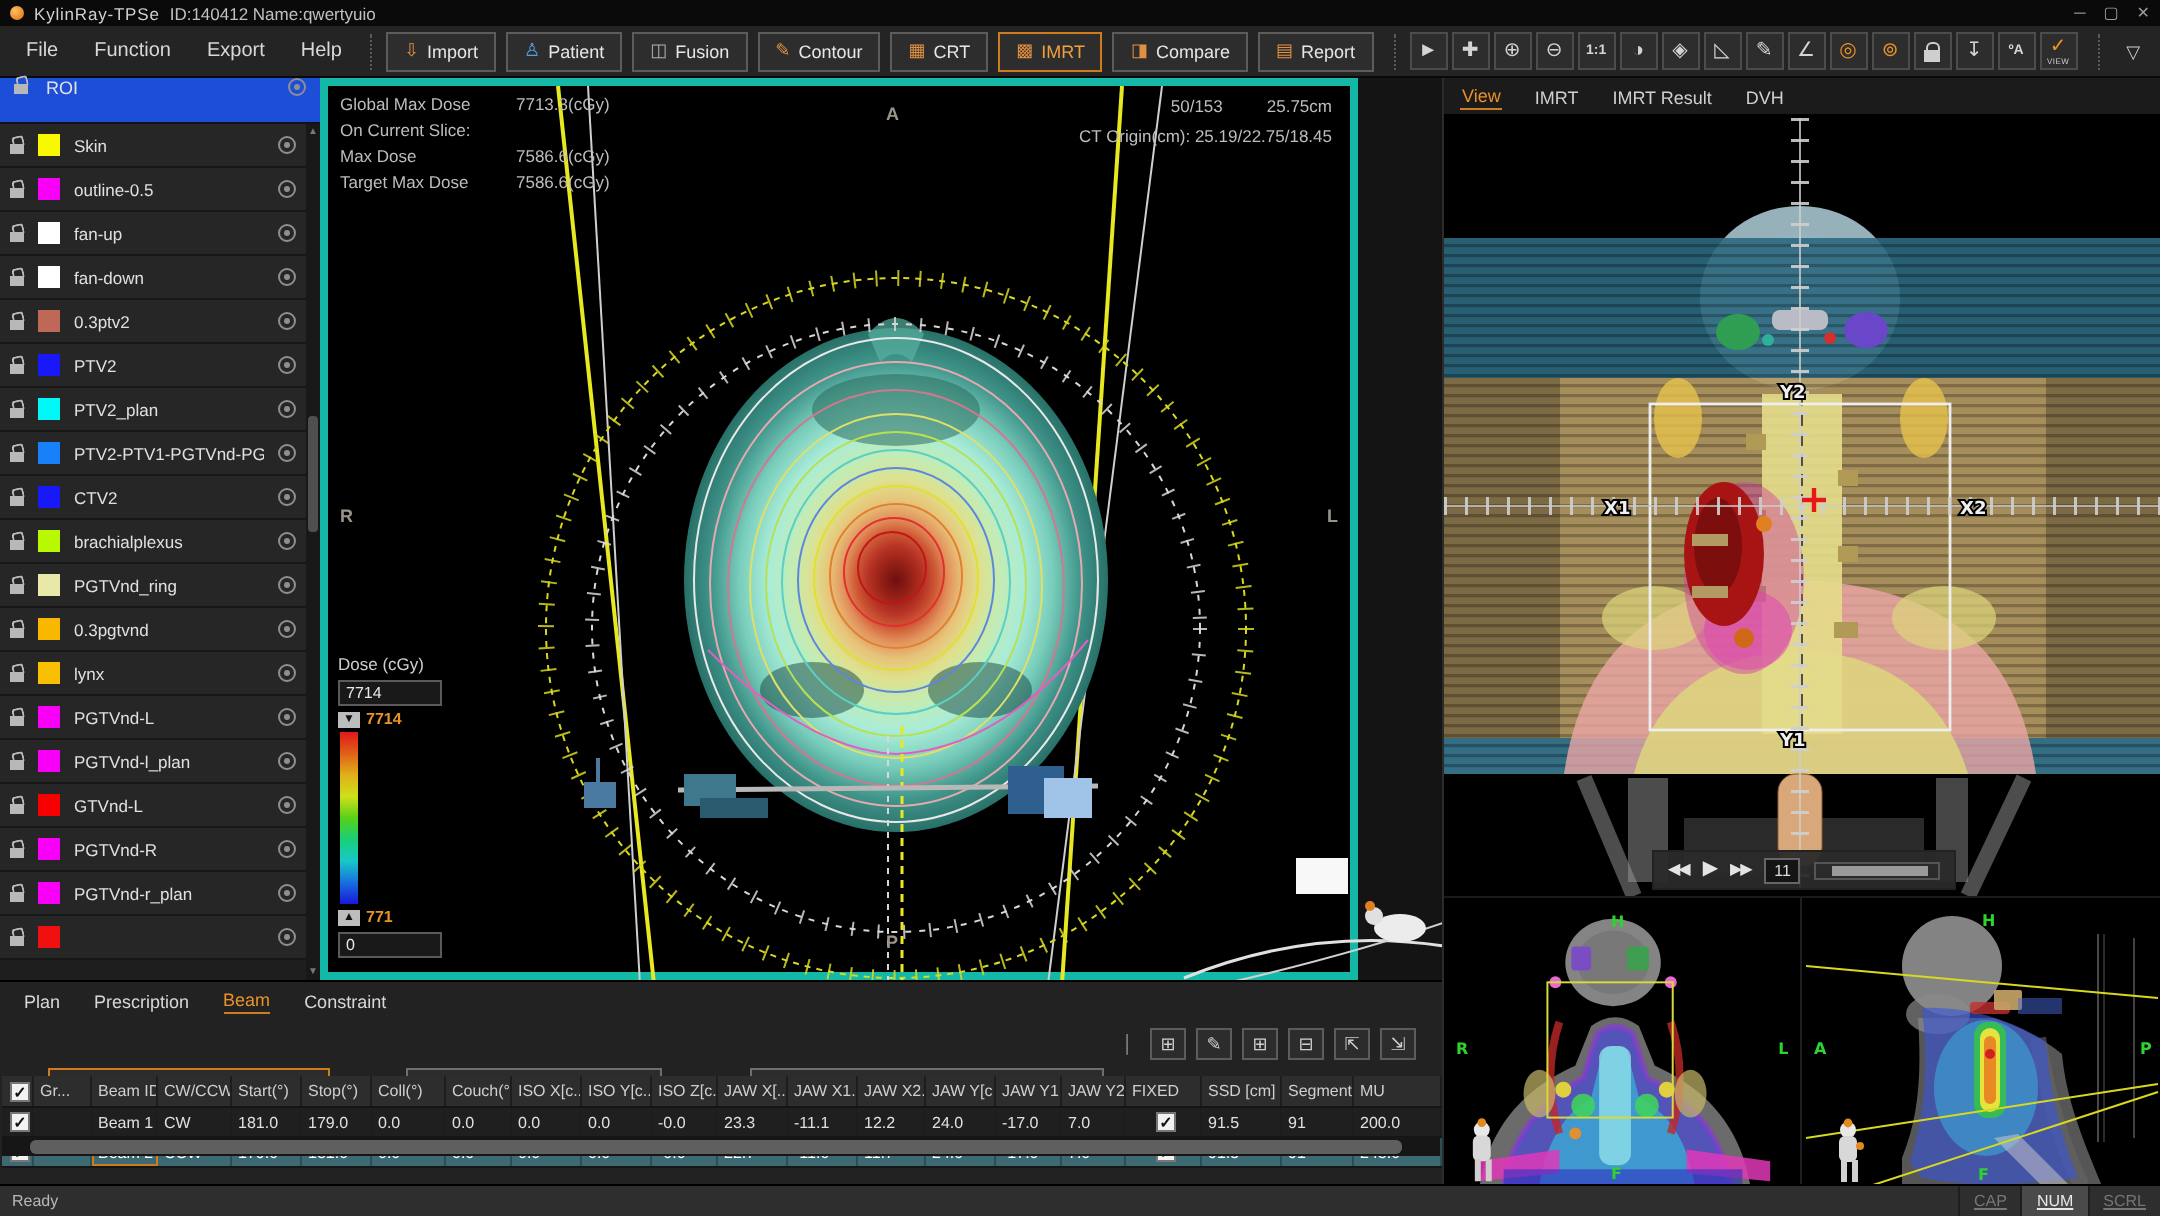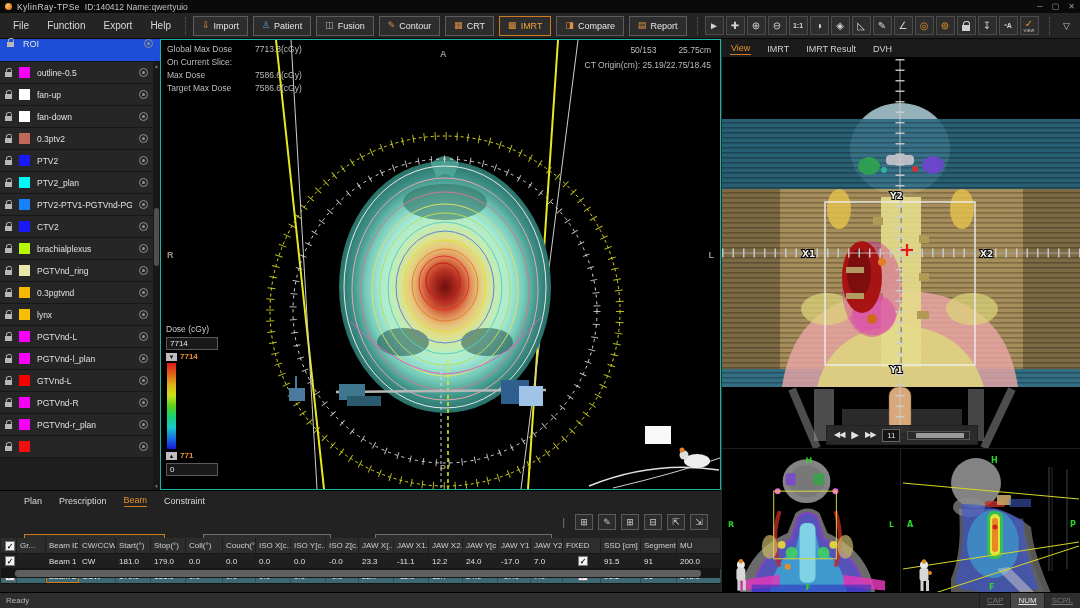--- a/index.html
+++ b/index.html
@@ -52,22 +52,22 @@
   .roi-list{position:absolute;left:0;top:23px;right:7px;bottom:0;overflow:hidden;}
   .roi-row{height:22px;display:flex;align-items:center;gap:7px;padding:0 5px;background:#262626;
            border-bottom:1px solid #171717;}
   .swatch{width:11px;height:11px;flex:none;}
   .roi-name{font-size:8.5px;color:#e0e0e0;white-space:nowrap;overflow:hidden;flex:1;}
   .roi-scroll{position:absolute;right:0;top:23px;bottom:0;width:7px;background:#181818;}
   .roi-thumb{position:absolute;left:1px;top:146px;width:5px;height:58px;background:#4f4f4f;border-radius:2px;}
   .roi-scroll .arr{position:absolute;left:0;width:7px;color:#777;font-size:5px;text-align:center;}
 
   
-  .center-view{position:absolute;left:160px;top:39px;width:561px;height:451px;background:#000;
-               border:1px solid #14b8a6;}
+  .center-view{position:absolute;left:160px;top:39px;width:519px;height:451px;background:#000;
+               border:4px solid #14b8a6;}
   .center-view svg{position:absolute;left:0;top:0;}
   .ov-dose{position:absolute;left:6px;top:3px;font-size:8.5px;color:#bdbdbd;line-height:13px;}
   .ov-line{white-space:nowrap;}
   .ov-lab{display:inline-block;width:88px;}
   .ov-slice{position:absolute;right:9px;top:3px;text-align:right;font-size:8.5px;color:#bdbdbd;line-height:15px;}
   .slice-gap{display:inline-block;width:22px;}
   .orient{position:absolute;color:#9a938a;font-size:9px;font-weight:bold;}
   .dosebar{position:absolute;left:5px;top:284px;width:72px;font-size:8.5px;color:#cfcfcf;}
   .db-input{width:52px;height:13px;background:#191919;border:1px solid #5a5a5a;color:#e8e8e8;
             font-size:8px;line-height:11px;padding:0 3px;margin-top:3px;}
@@ -89,21 +89,21 @@
   .pb-frame{width:18px;height:13px;background:#141414;border:1px solid #666;color:#ddd;font-size:8px;
             text-align:center;line-height:12px;}
   .pb-slider{position:relative;flex:1;height:9px;background:#2a2a2a;border:1px solid #555;}
   .pb-fill{position:absolute;left:8px;top:1px;bottom:1px;width:78%;background:#9a9a9a;}
   .subviews{position:absolute;left:0;top:409px;width:359px;height:144px;display:flex;border-top:1px solid #1a1a1a;}
   .subview{position:relative;width:180px;height:144px;background:#000;}
   .subview.first{border-right:1px solid #1f1f1f;width:179px;}
 
   
   .beam-panel{position:absolute;left:0;top:490px;width:721px;height:102px;background:#222222;border-top:1px solid #000;}
-  .bp-tabs{height:18px;display:flex;align-items:flex-end;gap:17px;padding:0 0 2px 12px;margin-left:12px;}
+  .bp-tabs{height:18px;display:flex;align-items:flex-end;gap:17px;padding:0 0 2px 12px;}
   .bp-tab{font-size:9px;color:#d8d8d8;padding-bottom:1px;}
   .bp-tab.active{color:#e8922a;border-bottom:1px solid #cf7c1e;}
   .bp-buttons{height:26px;display:flex;align-items:center;padding-left:24px;}
   .bp-btn{height:17px;display:flex;align-items:center;justify-content:center;background:#2c2c2c;
           border:1px solid #6e6e6e;color:#e8e8e8;font-size:9px;white-space:nowrap;margin-top:40px;}
   .bp-btn.primary{border-color:#cf7c1e;}
   .bp-sep{color:#777;margin:0 10px;font-size:11px;}
   .mini-btn{width:18px;height:16px;background:#2c2c2c;border:1px solid #5c5c5c;color:#cfcfcf;
             font-size:9px;display:flex;align-items:center;justify-content:center;margin-right:5px;}
   .right-icons{margin-left:auto;margin-right:8px;display:flex;}
@@ -249,20 +249,26 @@
     </div>
   </div>
 
   <div class="sidebar">
     <div class="roi-header">
       <span class="lock-ico"></span>
       <span class="roi-title">ROI</span>
       <span class="eye-ico"></span>
     </div>
     <div class="roi-list" id="roi-list">
+        <div class="roi-row">
+          <span class="lock-ico"></span>
+          <span class="swatch" style="background: rgb(248, 248, 0);"></span>
+          <span class="roi-name">Skin</span>
+          <span class="eye-ico"></span>
+        </div>
         <div class="roi-row">
           <span class="lock-ico"></span>
           <span class="swatch" style="background: rgb(248, 0, 248);"></span>
           <span class="roi-name">outline-0.5</span>
           <span class="eye-ico"></span>
         </div>
         <div class="roi-row">
           <span class="lock-ico"></span>
           <span class="swatch" style="background: rgb(255, 255, 255);"></span>
           <span class="roi-name">fan-up</span>

